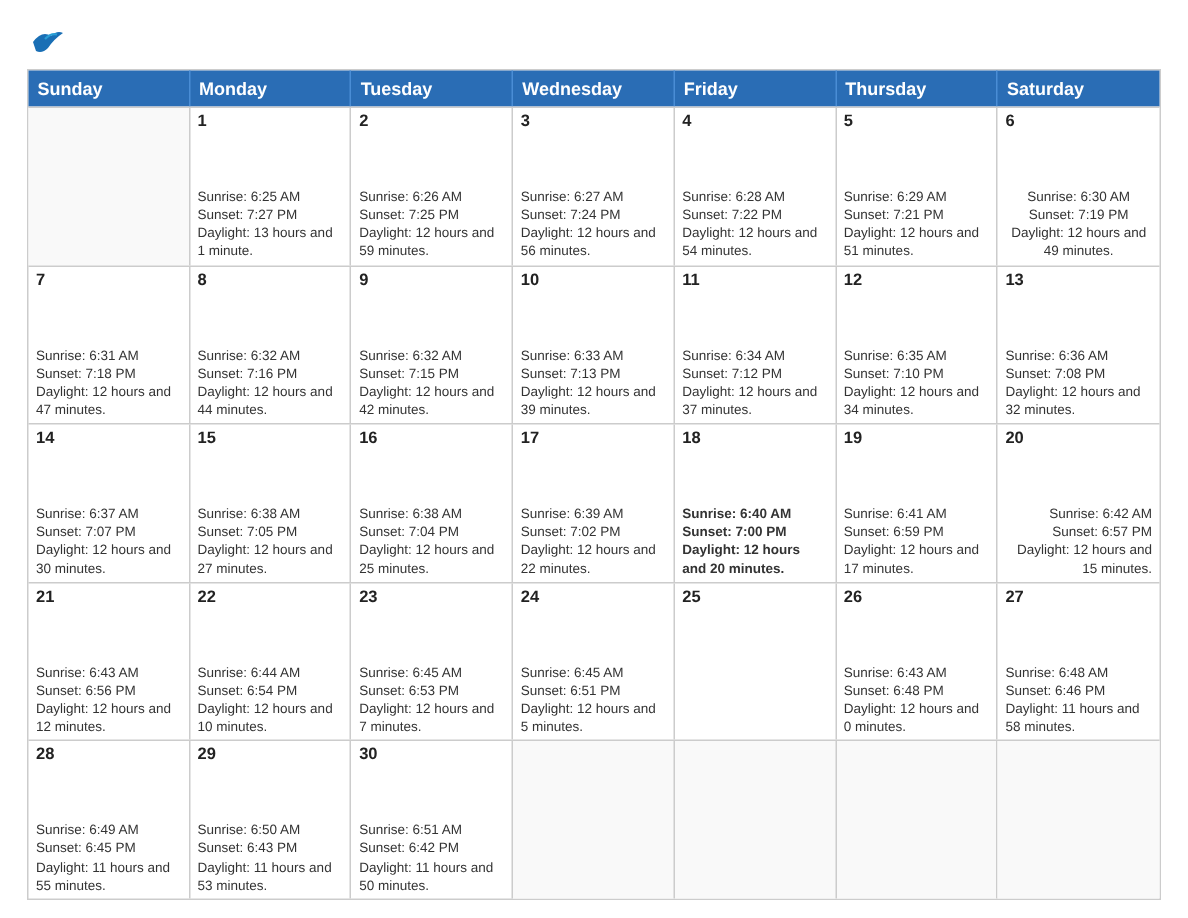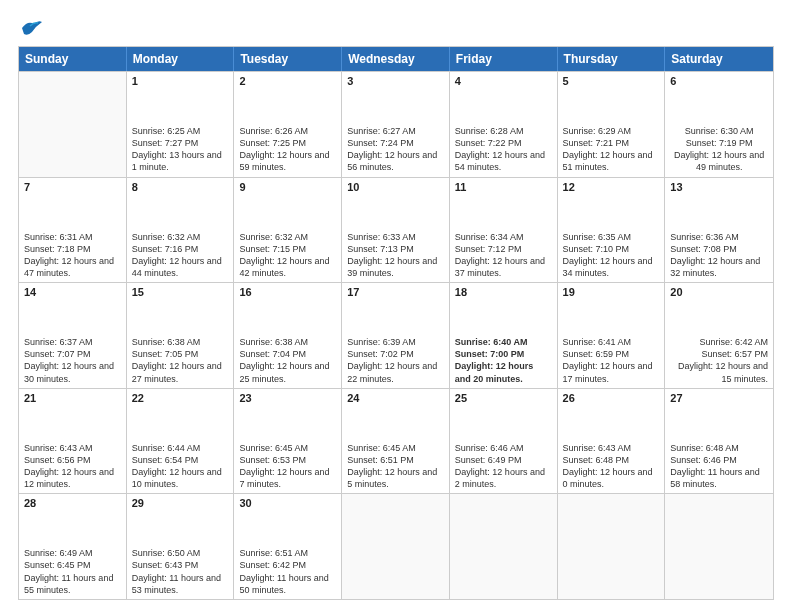--- a/index.html
+++ b/index.html
@@ -298,23 +298,20 @@
 Daylight: 12 hours and 7 minutes.</div>
           </div>
           <div class="cal-cell">
             <div class="day-num">24</div>
             <div class="cell-info" style="white-space: pre-line;">Sunrise: 6:45 AM
 Sunset: 6:51 PM
 Daylight: 12 hours and 5 minutes.</div>
           </div>
           <div class="cal-cell">
             <div class="day-num">25</div>
-            <div class="cell-info" style="white-space: pre-line;">Sunrise: 6:46 AM
-Sunset: 6:49 PM
-Daylight: 12 hours and 2 minutes.</div>
           </div>
           <div class="cal-cell">
             <div class="day-num">26</div>
             <div class="cell-info" style="white-space: pre-line;">Sunrise: 6:43 AM
 Sunset: 6:48 PM
 Daylight: 12 hours and 0 minutes.</div>
           </div>
           <div class="cal-cell">
             <div class="day-num">27</div>
             <div class="cell-info" style="white-space: pre-line;">Sunrise: 6:48 AM

